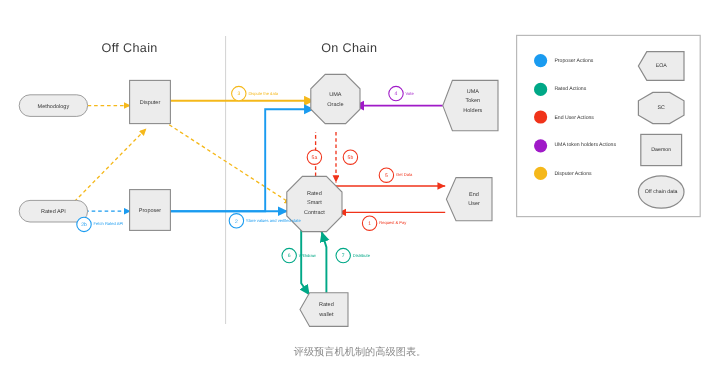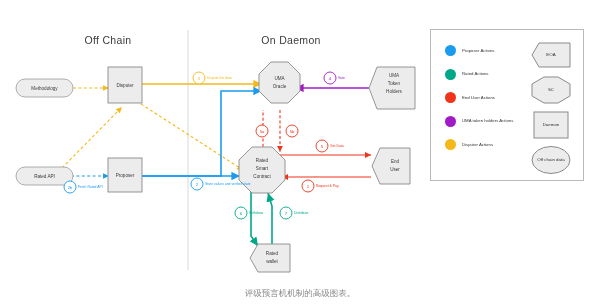--- a/index.html
+++ b/index.html
@@ -92,21 +92,21 @@
     white-space:nowrap;
     text-align:center;
   }
 </style>
 </head>
 <body>
 
 <div id="stage">
 
   <div class="section-title" id="title-offchain">Off Chain</div>
-  <div class="section-title" id="title-onchain">On Daemon</div>
+  <div class="section-title" id="title-onchain">On Chain</div>
 
   <svg id="canvas" viewBox="0 0 600 306">
     <defs>
       <marker id="ah-yellow" markerWidth="7" markerHeight="7" refX="5.4" refY="2.6" orient="auto">
         <path d="M0,0 L5.4,2.6 L0,5.2 z" fill="#F5B81A"></path>
       </marker>
       <marker id="ah-blue" markerWidth="7" markerHeight="7" refX="5.4" refY="2.6" orient="auto">
         <path d="M0,0 L5.4,2.6 L0,5.2 z" fill="#1A9BF0"></path>
       </marker>
       <marker id="ah-red" markerWidth="7" markerHeight="7" refX="5.4" refY="2.6" orient="auto">

